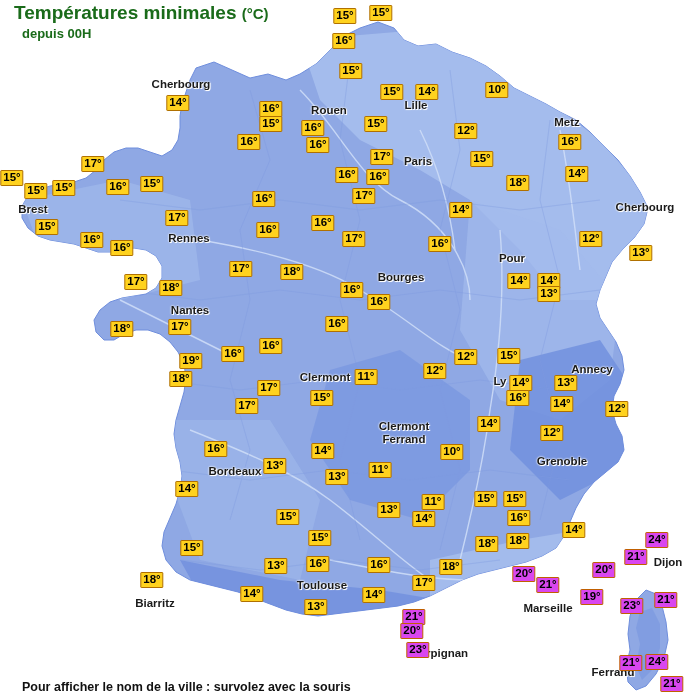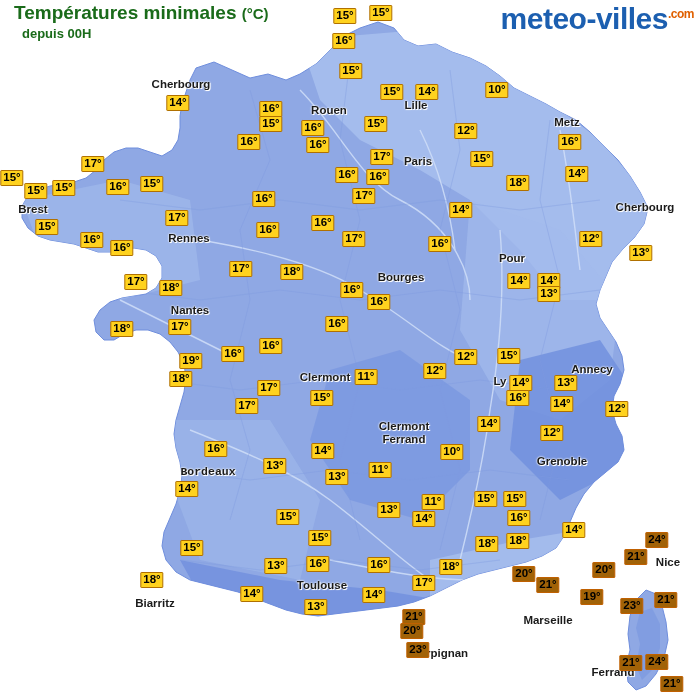--- a/index.html
+++ b/index.html
@@ -99,21 +99,21 @@
     font-weight: bold;
     color: #000000;
     border: 1px solid #b07000;
     padding: 0px 2px 1px 2px;
     line-height: 13px;
     white-space: nowrap;
     border-radius: 1px;
     box-shadow: 0 0 0 0 rgba(0,0,0,0);
   }
   .temp.t-yellow { background: #ffd21e; }
-  .temp.t-orange { background: #a16207; border-color: #c06000; }
+  .temp.t-orange { background: #d946ef; border-color: #c06000; }
 
   
   .city {
     position: absolute;
     transform: translate(-50%, -50%);
     font-size: 11.5px;
     font-weight: bold;
     color: #1a1a1a;
     white-space: nowrap;
     text-shadow: 0 0 2px #ffffff, 0 0 2px #ffffff, 1px 1px 0 #ffffff;
@@ -186,47 +186,44 @@
       </g>
     </svg>
   </div>
 
   <div class="title-main">
     <span>Températures minimales</span>
     <span class="title-unit">(°C)</span>
   </div>
   <div class="title-sub">depuis 00H</div>
 
-  <div class="brand">
-    <span>meteo-villes</span><span class="dotcom">.com</span>
-  </div>
 
 
   <div id="city-layer">
       <div class="city" style="left: 181px; top: 84px;">Cherbourg</div>
       <div class="city" style="left: 416px; top: 57px; margin-top: 48px;">Lille</div>
       <div class="city" style="left: 329px; top: 110px;">Rouen</div>
       <div class="city" style="left: 567px; top: 122px;">Metz</div>
       <div class="city" style="left: 418px; top: 161px;">Paris</div>
       <div class="city" style="left: 33px; top: 209px;">Brest</div>
       <div class="city" style="left: 645px; top: 207px;">Cherbourg</div>
       <div class="city" style="left: 189px; top: 238px;">Rennes</div>
       <div class="city" style="left: 512px; top: 258px;">Pour</div>
       <div class="city" style="left: 401px; top: 277px;">Bourges</div>
       <div class="city" style="left: 190px; top: 310px;">Nantes</div>
       <div class="city" style="left: 325px; top: 377px;">Clermont</div>
       <div class="city" style="left: 592px; top: 369px;">Annecy</div>
       <div class="city" style="left: 500px; top: 381px;">Ly</div>
       <div class="city" style="left: 404px; top: 426px;">Clermont</div>
       <div class="city" style="left: 404px; top: 439px;">Ferrand</div>
       <div class="city" style="left: 562px; top: 461px;">Grenoble</div>
-      <div class="city" style="left: 208px; top: 471px; font-family: Liberation Mono, monospace;">Bordeaux</div>
-      <div class="city" style="left: 668px; top: 562px;">Nice</div>
+      <div class="city" style="left: 235px; top: 471px;">Bordeaux</div>
+      <div class="city" style="left: 668px; top: 562px;">Dijon</div>
       <div class="city" style="left: 322px; top: 585px;">Toulouse</div>
-      <div class="city" style="left: 548px; top: 608px; margin-top: 12px;">Marseille</div>
+      <div class="city" style="left: 548px; top: 608px;">Marseille</div>
       <div class="city" style="left: 155px; top: 603px;">Biarritz</div>
       <div class="city" style="left: 440px; top: 653px;">Perpignan</div>
       <div class="city" style="left: 613px; top: 672px;">Ferrand</div>
     </div>
   <div id="temp-layer">
       <div class="temp t-yellow" style="left: 345px; top: 16px;">15°</div>
       <div class="temp t-yellow" style="left: 381px; top: 13px;">15°</div>
       <div class="temp t-yellow" style="left: 344px; top: 41px;">16°</div>
       <div class="temp t-yellow" style="left: 351px; top: 71px;">15°</div>
       <div class="temp t-yellow" style="left: 392px; top: 92px;">15°</div>
@@ -333,13 +330,14 @@
       <div class="temp t-orange" style="left: 632px; top: 606px;">23°</div>
       <div class="temp t-orange" style="left: 666px; top: 600px;">21°</div>
       <div class="temp t-orange" style="left: 414px; top: 617px;">21°</div>
       <div class="temp t-orange" style="left: 412px; top: 631px;">20°</div>
       <div class="temp t-orange" style="left: 418px; top: 650px;">23°</div>
       <div class="temp t-orange" style="left: 657px; top: 662px;">24°</div>
       <div class="temp t-orange" style="left: 631px; top: 663px;">21°</div>
       <div class="temp t-orange" style="left: 672px; top: 684px;">21°</div>
     </div>
 
+  <div class="footer">Pour afficher le nom de la ville : survolez avec la souris</div>
 </div>
 
 </body></html>

